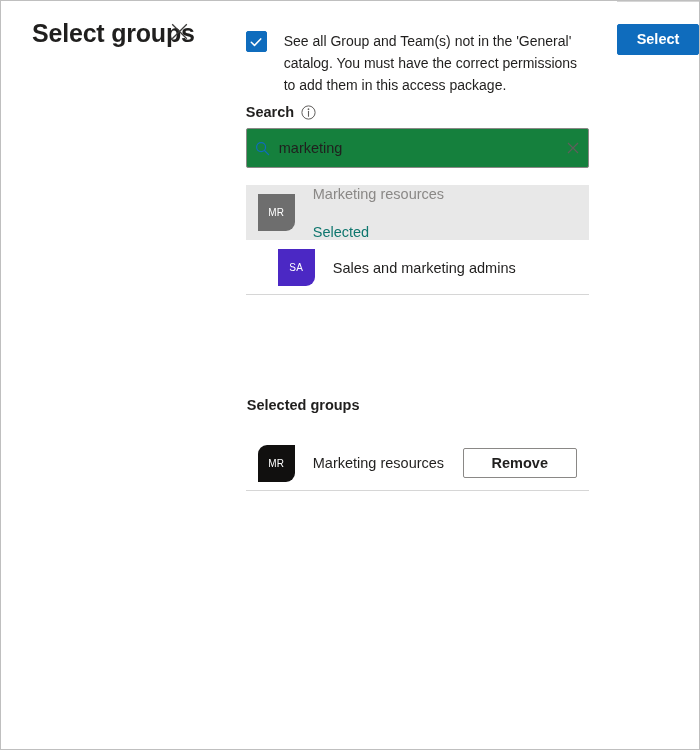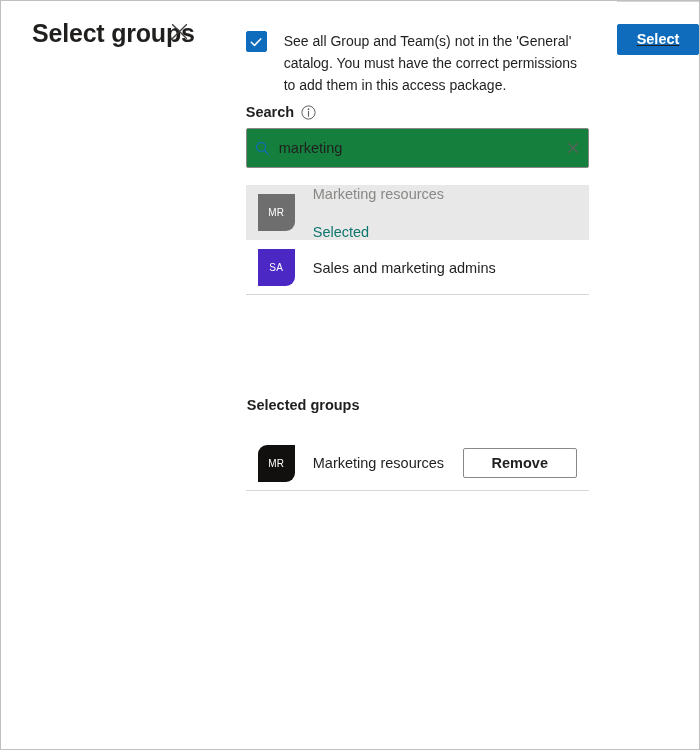--- a/index.html
+++ b/index.html
@@ -265,21 +265,20 @@
     padding: 0 28px;
   }
 
   
   .panel-footer {
     flex: 0 0 auto;
     height: 75px;
     border-top: 1px solid #d6d6d6;
     display: flex;
     align-items: center;
-    text-decoration: underline;
   }
   .primary-btn {
     min-width: 82px;
     height: 31px;
     background: #0f6cbd;
     border: 1px solid #0f6cbd;
     border-radius: 2px;
     color: #ffffff;
     font-family: "Liberation Sans", sans-serif;
     font-size: 14.5px;
@@ -351,21 +350,21 @@
 
       <div class="result-item highlighted disabled">
         <span class="avatar" style="background: rgb(110, 110, 110);">MR</span>
         <span class="result-text">
           <span class="result-name">Marketing resources</span>
           <span class="result-sub">Selected</span>
         </span>
       </div>
 
       <div class="result-item bordered">
-        <span class="avatar" style="background: rgb(75, 40, 196);">SA</span>
+        <span class="avatar" style="background: rgb(75, 40, 196); margin-left: 20px;">SA</span>
         <span class="result-text">
           <span class="result-name">Sales and marketing admins</span>
         </span>
       </div>
 
     </div>
 
     <div class="selected-section">
       <div class="section-heading">Selected groups</div>
 

